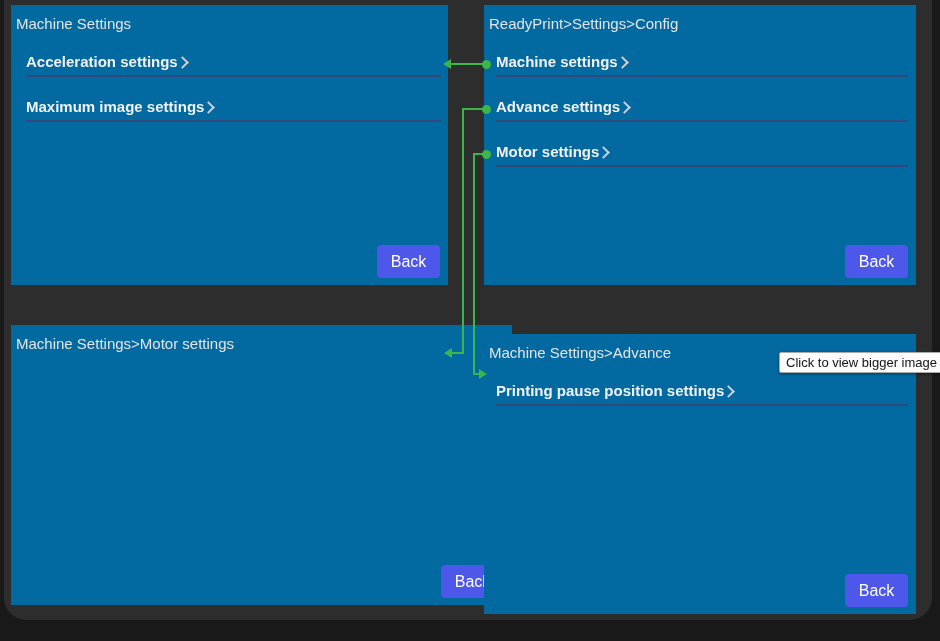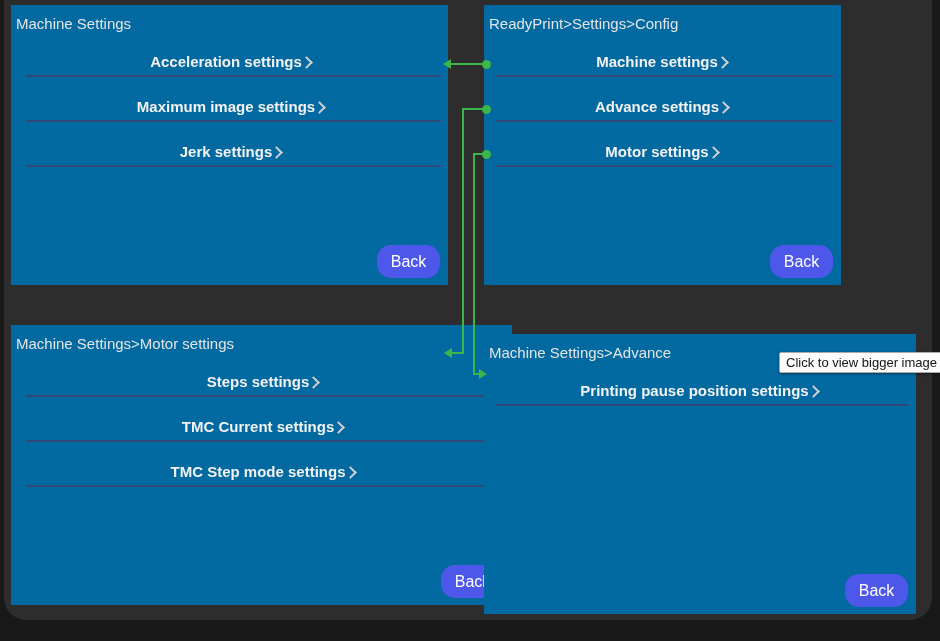--- a/index.html
+++ b/index.html
@@ -15,47 +15,47 @@
     font-family:"Liberation Sans","DejaVu Sans",sans-serif;
   }
   .card{
     position:absolute;left:4px;top:0;width:928px;height:620px;
     background:#2d2d2e;border-radius:0 0 22px 22px;
   }
   .panel{
     position:absolute;background:#0369a1;
   }
   #panel-tl{left:11px;top:5px;width:437px;height:280px;}
-  #panel-tr{left:484px;top:5px;width:357px;height:280px;}
+  #panel-tr{left:484px;top:5px;width:432px;height:280px;}
   #panel-bl{left:11px;top:325px;width:501px;height:280px;}
   #panel-br{left:484px;top:334px;width:432px;height:280px;}
   .panel-title{
     position:absolute;left:5px;top:10px;
     font-size:15px;color:#e4e4e4;font-weight:400;white-space:nowrap;
   }
   .rows{position:absolute;left:0;right:0;top:27px;}
   .row{
     height:45px;margin:0 7px 0 15px;
-    display:flex;align-items:flex-end;justify-content:center;
+    display:flex;align-items:flex-end;justify-content:flex-start;
     padding:0 4px 5px 0;
     border-bottom:2px solid var(--underline);
     cursor:pointer;
   }
   .panel-right .row{margin:0 8px 0 12px;}
   .row-label{
     font-size:15px;font-weight:700;color:#f2f2f2;white-space:nowrap;
   }
   .chev{
     width:9px;height:9px;margin-bottom:3px;margin-right:2px;
     border-top:2px solid #cfcfcf;border-right:2px solid #cfcfcf;
     transform:rotate(45deg);flex:0 0 auto;
   }
   .back-btn{
     position:absolute;right:8px;bottom:7px;
-    width:63px;height:33px;border:none;border-radius:14px;
+    width:63px;height:33px;border:none;border-radius:4px;
     background:var(--button);color:#ffffff;font-size:16px;
     font-family:"Liberation Sans","DejaVu Sans",sans-serif;
     display:flex;align-items:center;justify-content:center;cursor:pointer;
   }
   
   .overlay{position:absolute;left:0;top:0;width:940px;height:641px;pointer-events:none;z-index:5;}
   .gline{position:absolute;background:var(--green);}
   .gdot{position:absolute;width:9px;height:9px;border-radius:50%;background:var(--green);}
   .ahead-left{
     position:absolute;width:0;height:0;
@@ -83,24 +83,20 @@
   <div class="panel-title">Machine Settings</div>
   <div class="rows">
     <div class="row">
       <span class="row-label">Acceleration settings</span>
       <span class="chev"></span>
     </div>
     <div class="row">
       <span class="row-label">Maximum image settings</span>
       <span class="chev"></span>
     </div>
-    <div class="row">
-      <span class="row-label">Jerk settings</span>
-      <span class="chev"></span>
-    </div>
   </div>
   <button class="back-btn">Back</button>
 </section>
 
 <section class="panel panel-right" id="panel-tr">
   <div class="panel-title">ReadyPrint&gt;Settings&gt;Config</div>
   <div class="rows">
     <div class="row">
       <span class="row-label">Machine settings</span>
       <span class="chev"></span>
@@ -112,34 +108,20 @@
     <div class="row">
       <span class="row-label">Motor settings</span>
       <span class="chev"></span>
     </div>
   </div>
   <button class="back-btn">Back</button>
 </section>
 
 <section class="panel" id="panel-bl">
   <div class="panel-title">Machine Settings&gt;Motor settings</div>
-  <div class="rows">
-    <div class="row">
-      <span class="row-label">Steps settings</span>
-      <span class="chev"></span>
-    </div>
-    <div class="row">
-      <span class="row-label">TMC Current settings</span>
-      <span class="chev"></span>
-    </div>
-    <div class="row">
-      <span class="row-label">TMC Step mode settings</span>
-      <span class="chev"></span>
-    </div>
-  </div>
   <button class="back-btn">Back</button>
 </section>
 
 <section class="panel panel-right" id="panel-br">
   <div class="panel-title">Machine Settings&gt;Advance</div>
   <div class="rows">
     <div class="row">
       <span class="row-label">Printing pause position settings</span>
       <span class="chev"></span>
     </div>

